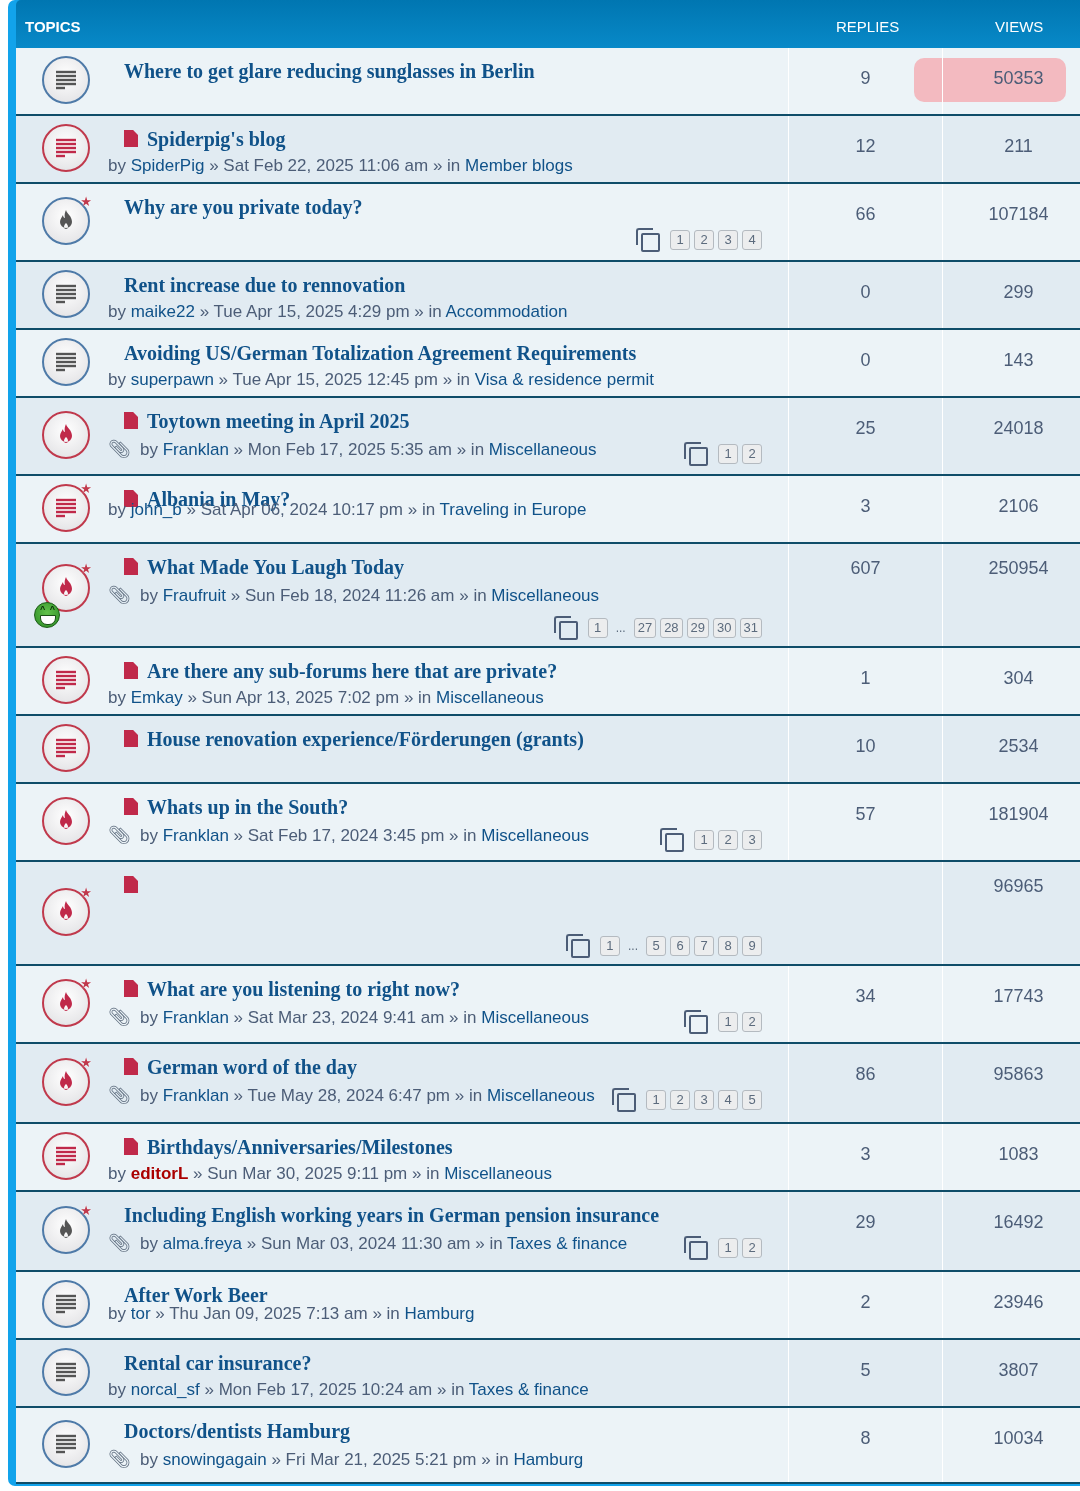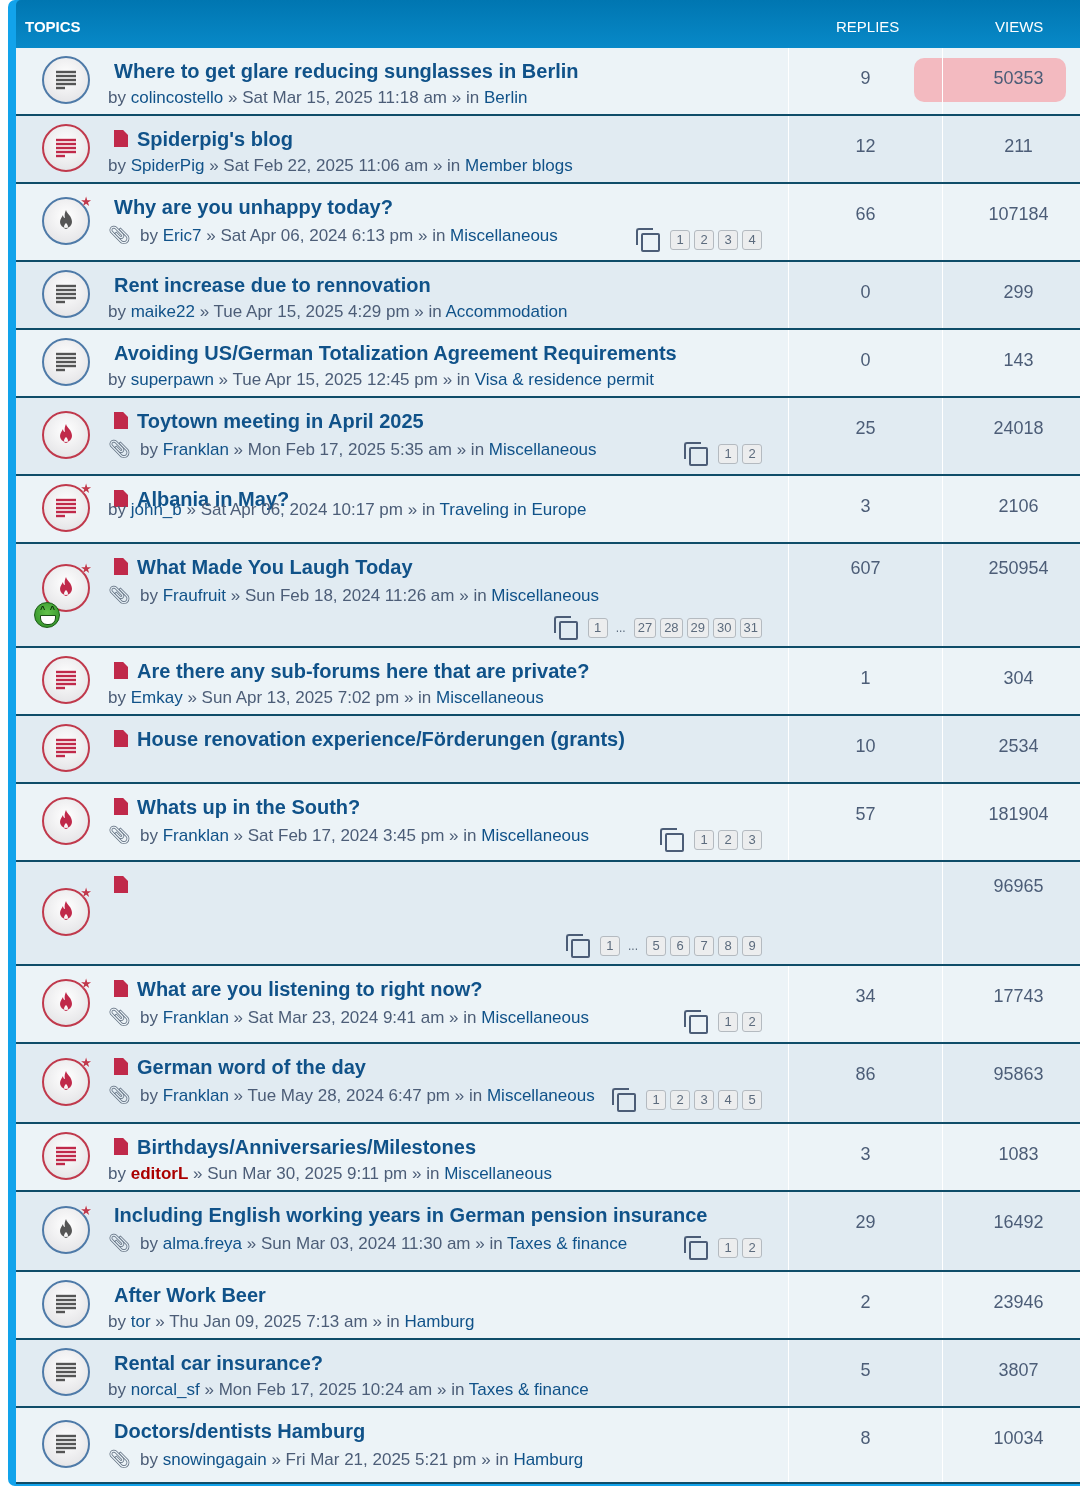--- a/index.html
+++ b/index.html
@@ -19,21 +19,21 @@
   .num { position: absolute; top: 20px; width: 100%; text-align: center; font-size: 18px; color: #4c5d77; }
   .cell-views .num { left: -4px; }
   .hl { position: absolute; left: 898px; top: 10px; width: 152px; height: 44px; background: #f3bac0; border-radius: 10px; }
   .icon { position: absolute; left: 26px; width: 48px; height: 48px; border-radius: 50%; background: radial-gradient(circle at 50% 40%, #ffffff, #e8e8ea 70%, #d8d8dc); border: 2px solid #4e7aa8; }
   .icon.red { border-color: #c0394c; }
   .icon svg { position: absolute; left: 9px; top: 9px; }
   .star { position: absolute; right: -4px; top: -5px; color: #c0394c; font-size: 13px; text-shadow: 0 0 2px #fff; }
   .smiley { position: absolute; left: 18px; width: 26px; height: 26px; border-radius: 50%; background: radial-gradient(circle at 50% 40%, #62c24a, #2b8a25); border: 1px solid #1b5d16; }
   .smiley::after { content: ""; position: absolute; left: 5px; top: 12px; width: 14px; height: 8px; background: #fff; border-radius: 0 0 7px 7px; border: 1px solid #194f15; }
   .smiley::before { content: "^ ^"; position: absolute; left: 5px; top: 1px; font-size: 9px; color: #0b2d08; font-weight: bold; letter-spacing: 1px; }
-  .title-line { position: absolute; left: 98px; font-size: 20px; font-weight: bold; color: #105289; white-space: nowrap; }
+  .title-line { position: absolute; left: 108px; font-size: 20px; font-weight: bold; color: #105289; white-space: nowrap; font-family: Liberation Serif, serif; }
   .title-line .doc { display: inline-block; width: 14px; height: 17px; background: #c0294a; margin-right: 9px; vertical-align: -1px; clip-path: polygon(0 0, 65% 0, 100% 30%, 100% 100%, 0 100%); }
   .meta-line { position: absolute; left: 92px; font-size: 17px; color: #4c5d77; white-space: nowrap; }
   .meta-line .link { color: #105289; }
   .meta-line .mod { color: #aa0000; font-weight: bold; }
   .clip { display: inline-block; width: 22px; margin-right: 10px; color: #5c6b7d; font-size: 18px; }
   .pages { position: absolute; right: 330px; display: flex; align-items: center; gap: 4px; }
   .pg-icon { width: 24px; height: 24px; position: relative; margin-right: 6px; }
   .pg-icon::before { content: ""; position: absolute; left: 0; top: 0; width: 15px; height: 15px; border: 2px solid #4c5d77; border-right: none; border-bottom: none; border-radius: 3px 0 0 0; }
   .pg-icon::after { content: ""; position: absolute; left: 5px; top: 5px; width: 15px; height: 15px; border: 2px solid #4c5d77; border-radius: 2px; }
   .pg { min-width: 20px; height: 20px; padding: 0 3px; border: 1px solid #b4bac0; border-radius: 3px; background: #ecedee; color: #5c6b7d; font-size: 13px; text-align: center; line-height: 18px; }
@@ -55,21 +55,20 @@
             <g stroke="#555555" stroke-width="2.4">
   <line x1="3" y1="5" x2="23" y2="5"></line>
               <line x1="3" y1="9" x2="23" y2="9"></line>
               <line x1="3" y1="13" x2="23" y2="13"></line>
   <line x1="3" y1="17" x2="23" y2="17"></line>
               <line x1="3" y1="21" x2="12" y2="21"></line>
             </g>
           </svg>
         </div>
         <div class="title-line" style="top:12px"><span>Where to get glare reducing sunglasses in Berlin</span></div>
-        <div class="meta-line" style="top:40px"><span>by</span> <span class="link">colincostello</span> <span>»</span> <span>Sat Mar 15, 2025 11:18 am</span> <span>»</span> <span>in</span> <span class="link">Berlin</span></div>
         <div class="hl"></div>
         <div class="cell-replies">
           <div class="num" style="top:20px">9</div>
         </div>
         <div class="cell-views">
           <div class="num" style="top:20px">50353</div>
         </div>
       </div>
       <div class="row bg2" style="height: 68px;">
         <div class="icon red" style="top:8px">
@@ -92,22 +91,21 @@
           <div class="num" style="top:20px">211</div>
         </div>
       </div>
       <div class="row bg1" style="height: 78px;">
         <div class="icon " style="top:13px">
           <svg width="26" height="26" viewBox="0 0 26 26">
             <path fill="#555555" d="M13 2c1 4 6 6 6 12a6 6 0 0 1-12 0c0-3 2-5 3-7 0 2 1 3 2 3-1-3 0-6 1-8zm0 13c-1 1-2 2-2 4a2 2 0 0 0 4 0c0-2-1-3-2-4z"></path>
           </svg>
           <span class="star">★</span>
         </div>
-        <div class="title-line" style="top:12px"><span>Why are you unhappy today?</span></div>
-        <div class="meta-line" style="top:40px"><span class="clip">📎︎</span><span>by</span> <span class="link">Eric7</span> <span>»</span> <span>Sat Apr 06, 2024 6:13 pm</span> <span>»</span> <span>in</span> <span class="link">Miscellaneous</span></div>
+        <div class="title-line" style="top:12px"><span>Why are you private today?</span></div>
         <div class="pages" style="top:44px">
           <span class="pg-icon"></span>
           <span class="pg">1</span>
           <span class="pg">2</span>
           <span class="pg">3</span>
           <span class="pg">4</span>
         </div>
         <div class="cell-replies">
           <div class="num" style="top:20px">66</div>
         </div>
@@ -403,21 +401,21 @@
             <g stroke="#555555" stroke-width="2.4">
   <line x1="3" y1="5" x2="23" y2="5"></line>
               <line x1="3" y1="9" x2="23" y2="9"></line>
               <line x1="3" y1="13" x2="23" y2="13"></line>
   <line x1="3" y1="17" x2="23" y2="17"></line>
               <line x1="3" y1="21" x2="12" y2="21"></line>
             </g>
           </svg>
         </div>
         <div class="title-line" style="top:12px"><span>After Work Beer</span></div>
-        <div class="meta-line" style="top:40px"><span>by</span> <span class="link">tor</span> <span>»</span> <span>Thu Jan 09, 2025 7:13 am</span> <span>»</span> <span>in</span> <span class="link">Hamburg</span></div>
+        <div class="meta-line" style="top:32px"><span>by</span> <span class="link">tor</span> <span>»</span> <span>Thu Jan 09, 2025 7:13 am</span> <span>»</span> <span>in</span> <span class="link">Hamburg</span></div>
         <div class="cell-replies">
           <div class="num" style="top:20px">2</div>
         </div>
         <div class="cell-views">
           <div class="num" style="top:20px">23946</div>
         </div>
       </div>
       <div class="row bg2" style="height: 68px;">
         <div class="icon " style="top:8px">
           <svg width="26" height="26" viewBox="0 0 26 26">

